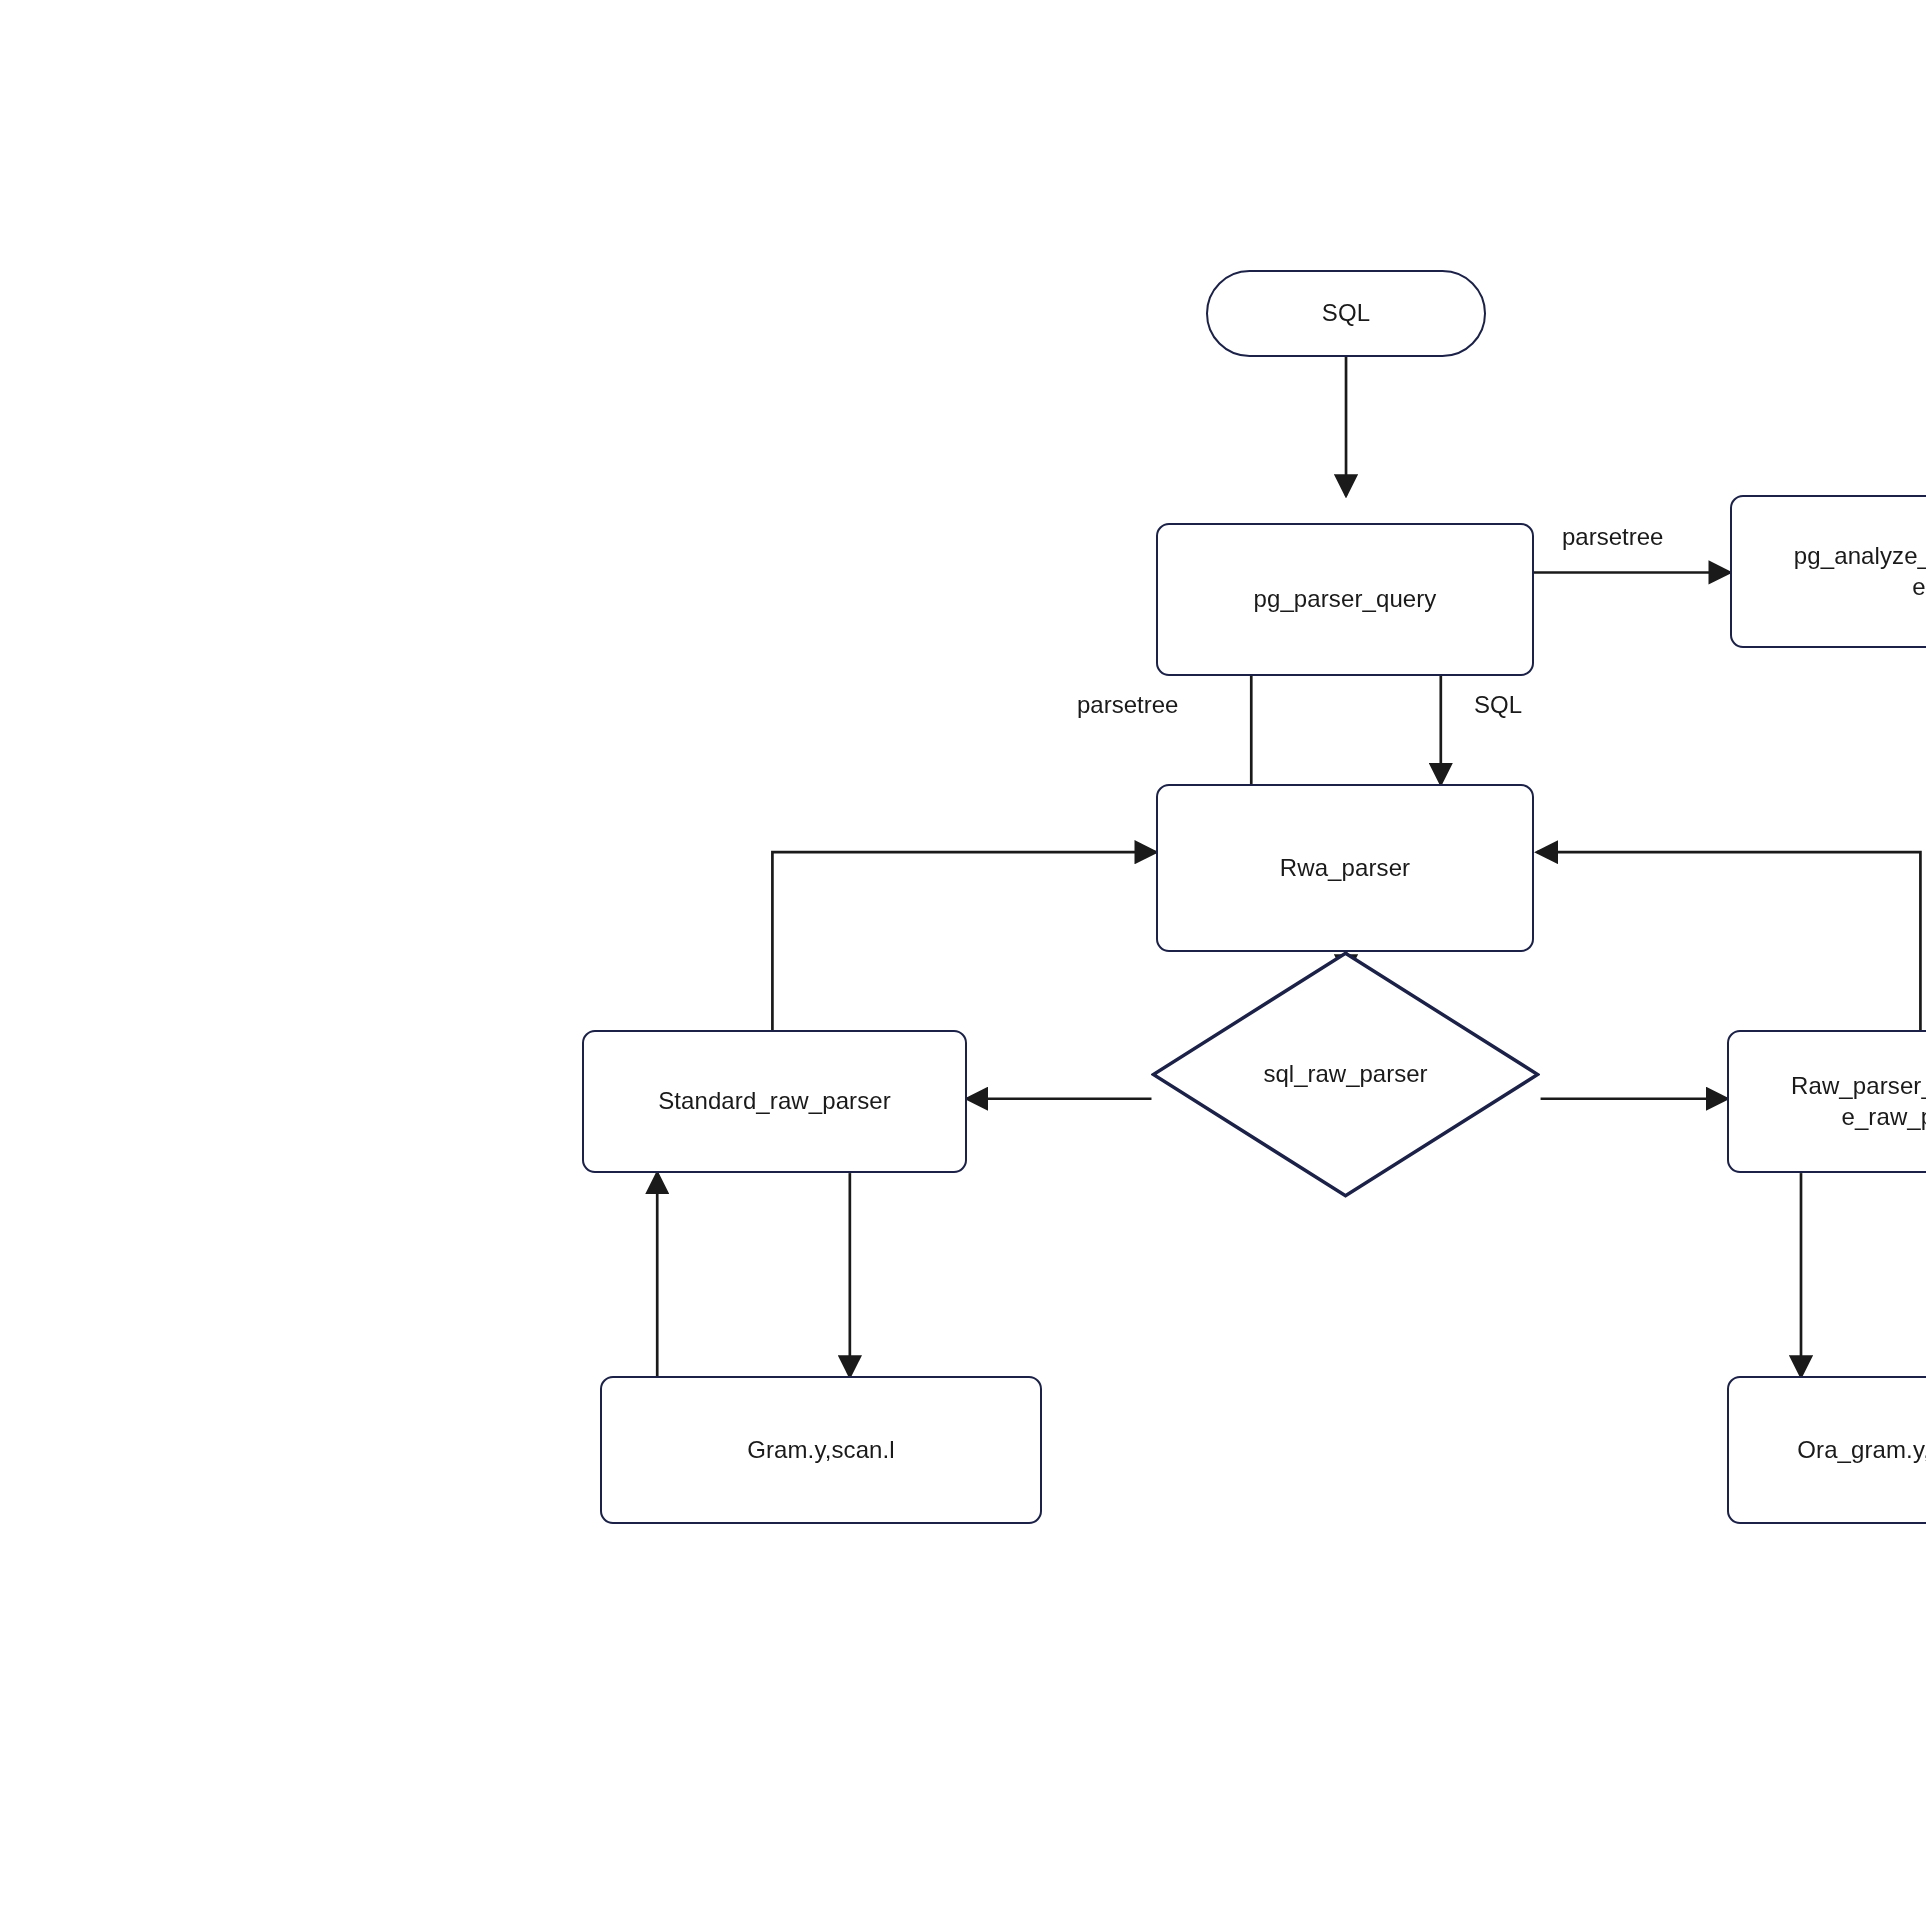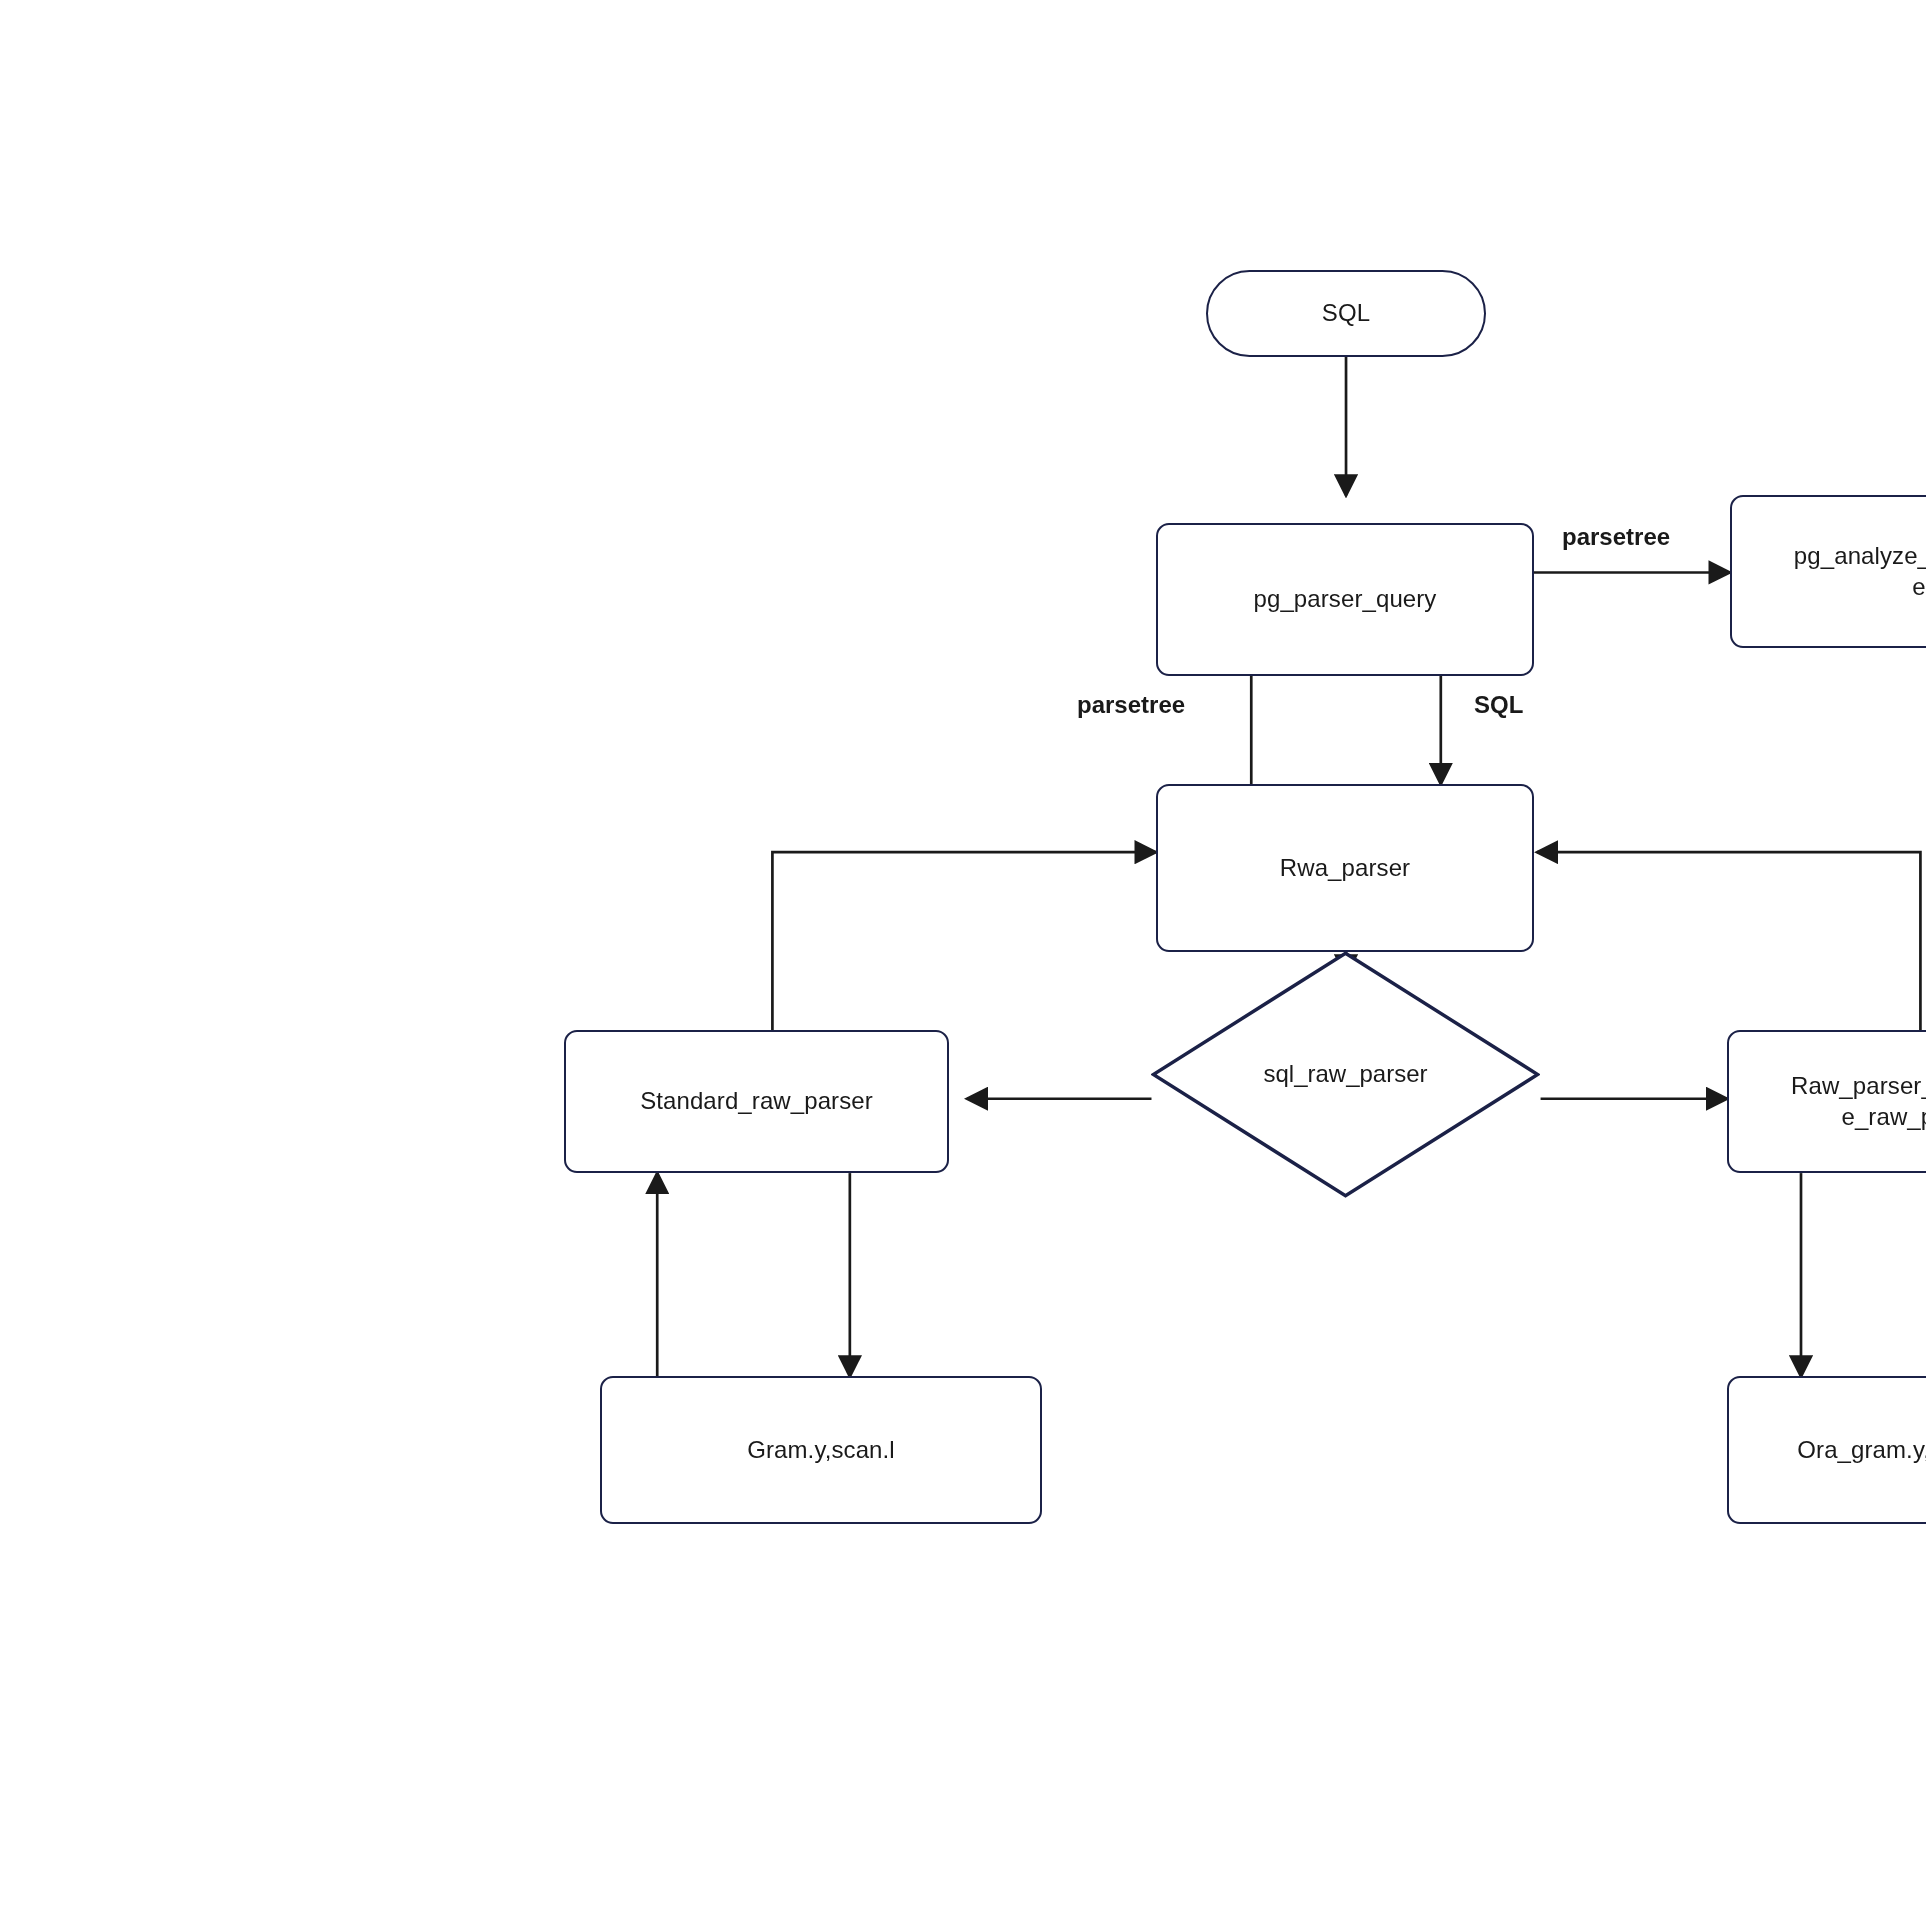--- a/index.html
+++ b/index.html
@@ -72,21 +72,20 @@
     color: #1a1a1a;
     text-align: center;
     line-height: 1.28;
   }
   .edge-label {
     position: absolute;
     font-size: 24px;
     color: #1a1a1a;
     white-space: nowrap;
     line-height: 1;
-    font-weight: bold;
   }
 </style>
 </head>
 <body>
 
 <div id="canvas">
 
   <svg id="edge-layer" viewBox="0 0 7019 4963" preserveAspectRatio="none">
     <defs>
       <marker id="arrow" viewBox="0 0 12 12" refX="10.5" refY="6" markerWidth="9" markerHeight="9" orient="auto-start-reverse">
@@ -138,21 +137,21 @@
     <span class="node-label">Rwa_parser</span>
   </div>
 
   <div class="diamond-wrap" style="left:1151px; top:951px; width:389px; height:247px;">
     <svg class="diamond-shape" viewBox="0 0 1010 640" preserveAspectRatio="none">
       <polygon points="505,6 1004,320 505,634 6,320" fill="#ffffff" stroke="#1b2147" stroke-width="9"></polygon>
     </svg>
     <span class="diamond-text">sql_raw_parser</span>
   </div>
 
-  <div class="node rect" style="left:564px; top:1030px; width:385px; height:143px;">
+  <div class="node rect" style="left:582px; top:1030px; width:385px; height:143px;">
     <span class="node-label">Standard_raw_parser</span>
   </div>
 
   <div class="node rect" style="left:1727px; top:1030px; width:385px; height:143px;">
     <span class="node-label">Raw_parser_hook(oracl
 e_raw_parser)</span>
   </div>
 
   <div class="node rect" style="left:600px; top:1376px; width:442px; height:148px;text-align:center;">
     <span class="node-label">Gram.y,scan.l</span>

